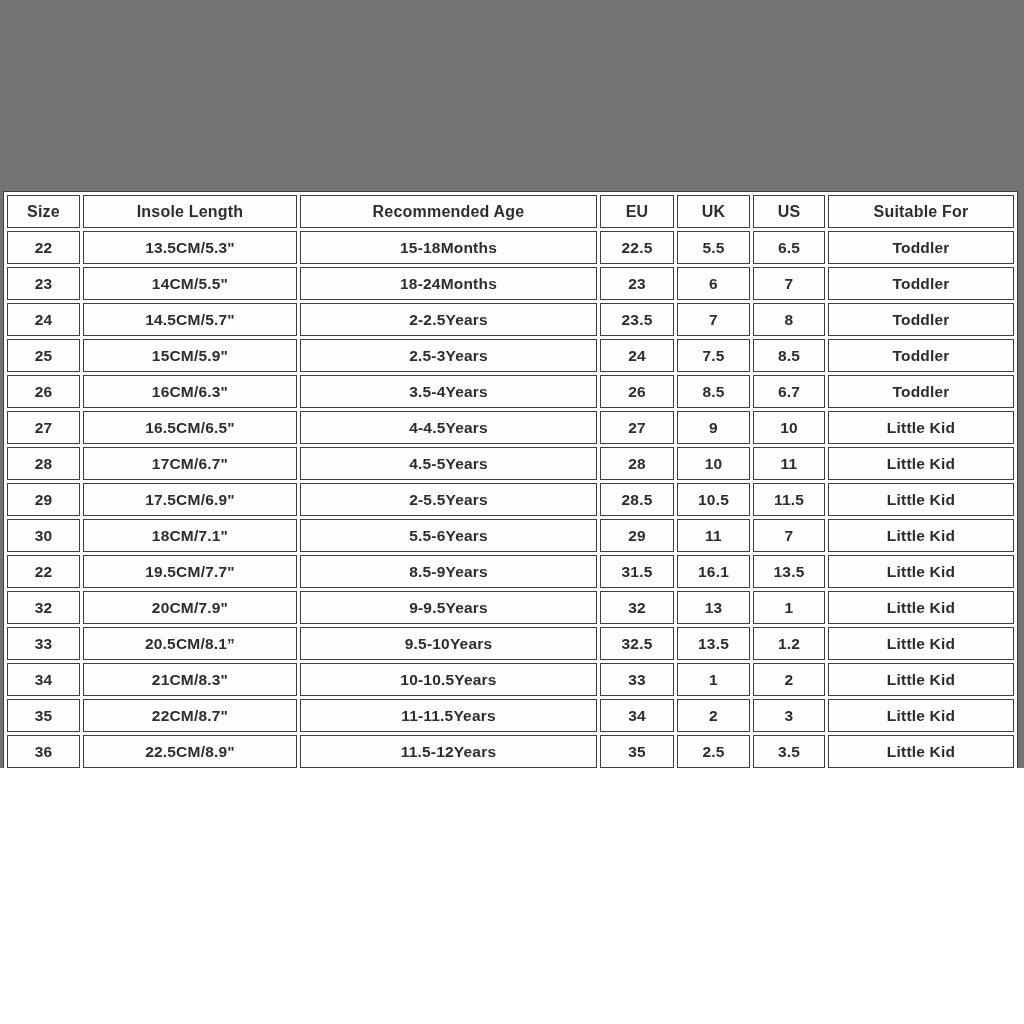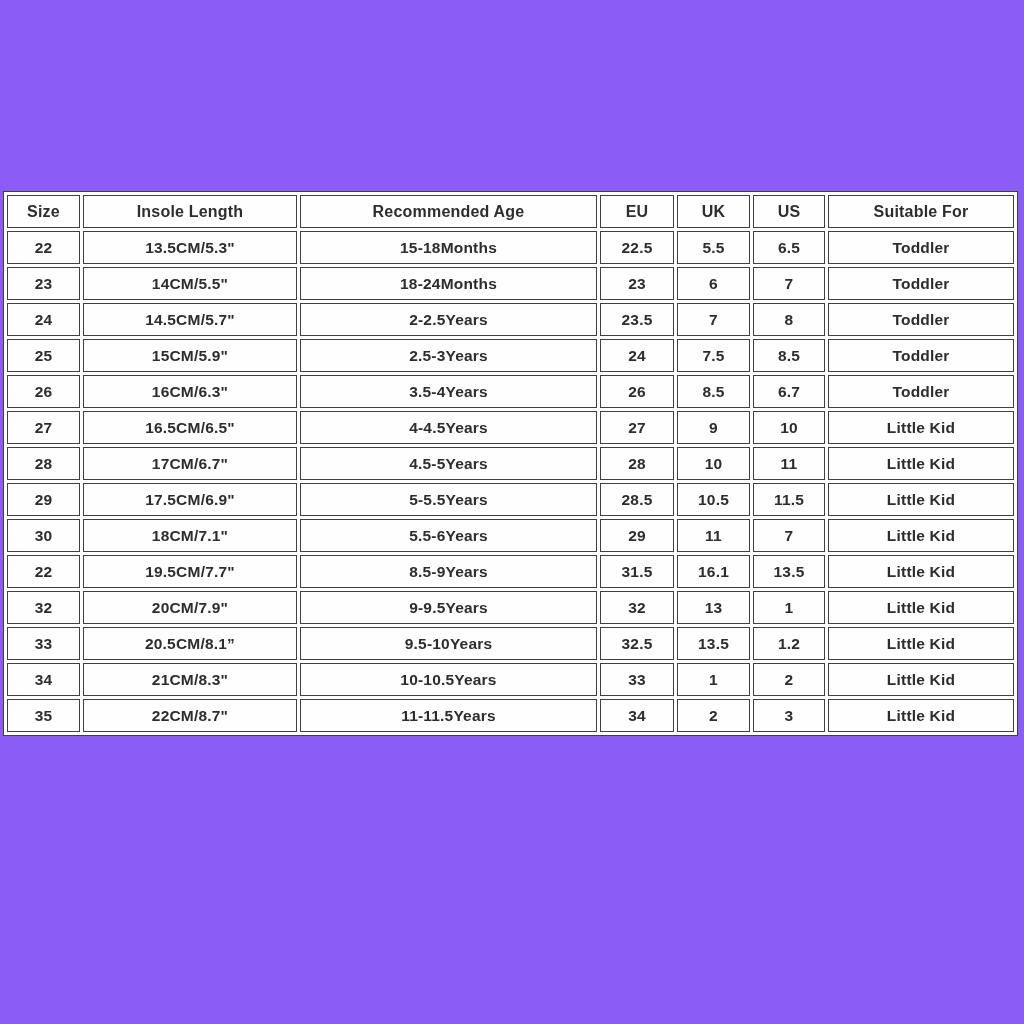--- a/index.html
+++ b/index.html
@@ -6,22 +6,22 @@
     margin: 0;
     padding: 0;
     width: 1024px;
     height: 1024px;
     background: #ffffff;
     font-family: "Liberation Sans", "DejaVu Sans", sans-serif;
   }
   .page {
     position: relative;
     width: 1024px;
-    height: 1024px;
-    background: #8b5cf6;
+    height: 768px;
+    background: #737373;
     overflow: hidden;
   }
   table.size-chart {
     position: absolute;
     left: 3px;
     top: 191px;
     width: 1015px;
     border-collapse: separate;
     border-spacing: 3px;
     border: 1px solid #3f3f3f;
@@ -143,21 +143,21 @@
           <td>17CM/6.7"</td>
           <td>4.5-5Years</td>
           <td>28</td>
           <td>10</td>
           <td>11</td>
           <td>Little Kid</td>
         </tr>
         <tr>
           <td>29</td>
           <td>17.5CM/6.9"</td>
-          <td>5-5.5Years</td>
+          <td>2-5.5Years</td>
           <td>28.5</td>
           <td>10.5</td>
           <td>11.5</td>
           <td>Little Kid</td>
         </tr>
         <tr>
           <td>30</td>
           <td>18CM/7.1"</td>
           <td>5.5-6Years</td>
           <td>29</td>
@@ -203,15 +203,24 @@
         </tr>
         <tr>
           <td>35</td>
           <td>22CM/8.7"</td>
           <td>11-11.5Years</td>
           <td>34</td>
           <td>2</td>
           <td>3</td>
           <td>Little Kid</td>
         </tr>
+        <tr>
+          <td>36</td>
+          <td>22.5CM/8.9"</td>
+          <td>11.5-12Years</td>
+          <td>35</td>
+          <td>2.5</td>
+          <td>3.5</td>
+          <td>Little Kid</td>
+        </tr>
       </tbody>
   </table>
 </div>
 
 </body></html>

